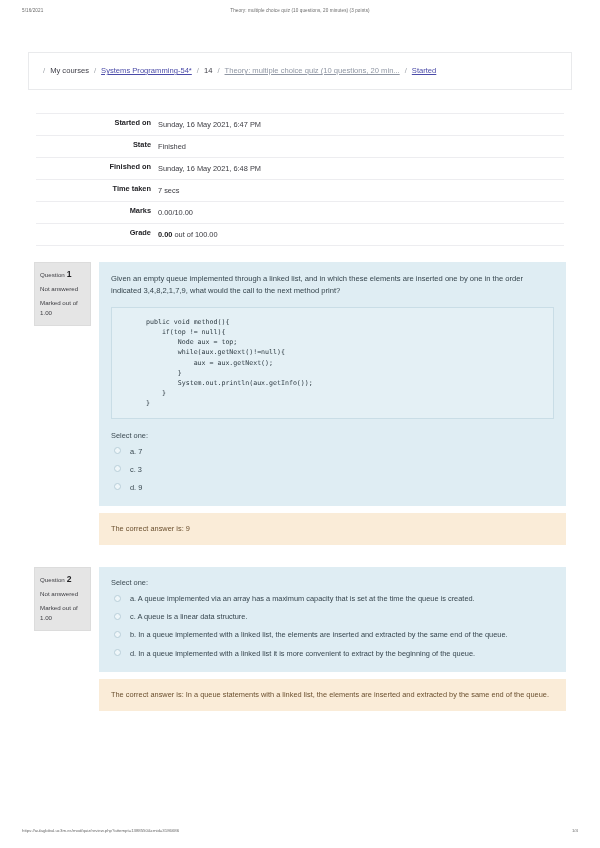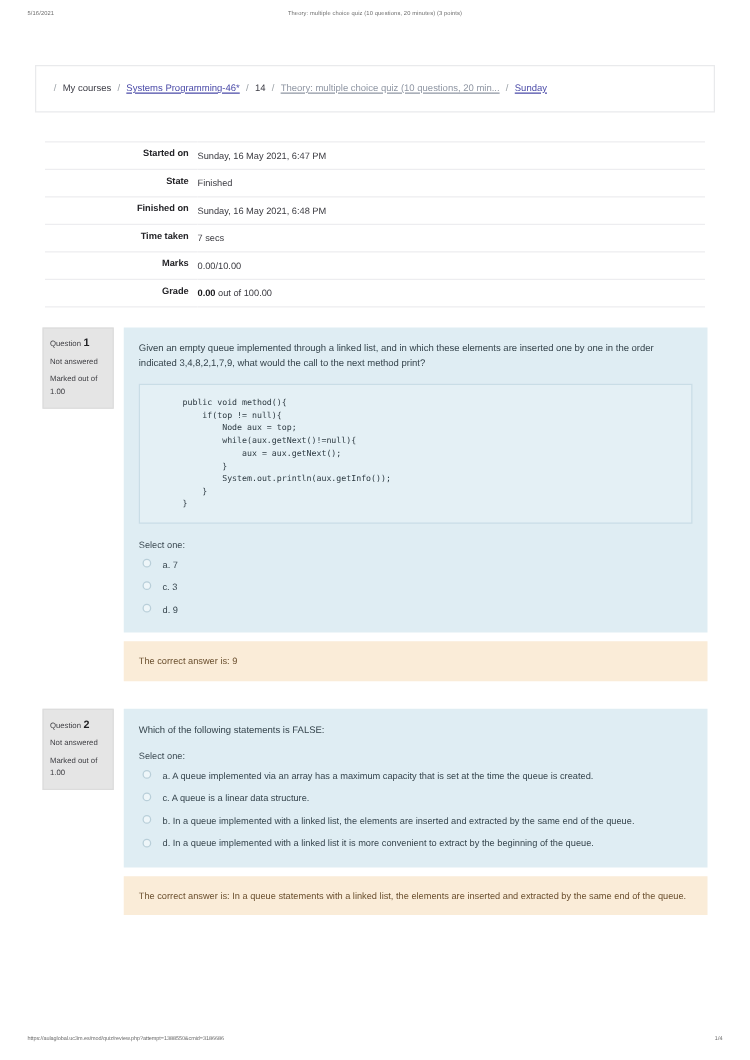--- a/index.html
+++ b/index.html
@@ -231,27 +231,27 @@
   <span class="ph-title">Theory: multiple choice quiz (10 questions, 20 minutes) (3 points)</span>
 </div>
 
 <div class="sheet">
 
   <div class="breadcrumb-box">
     <div class="breadcrumb" id="breadcrumb">
         <span class="bc-sep">/</span>
         <span class="bc-plain">My courses</span>
         <span class="bc-sep">/</span>
-        <span class="bc-link">Systems Programming-46*</span>
+        <span class="bc-link">Systems Programming-54*</span>
         <span class="bc-sep">/</span>
         <span class="bc-plain">14</span>
         <span class="bc-sep">/</span>
         <span class="bc-link muted">Theory: multiple choice quiz (10 questions, 20 min...</span>
         <span class="bc-sep">/</span>
-        <span class="bc-link">Sunday</span>
+        <span class="bc-link">Started</span>
       </div>
   </div>
 
   <div class="info-wrap">
     <table class="info">
       <tbody id="info-body">
           <tr>
             <th>Started on</th>
             <td>Sunday, 16 May 2021, 6:47 PM</td>
           </tr>
@@ -315,21 +315,20 @@
         </div>
       </div>
       <div class="feedback">The correct answer is: 9</div>
       <div class="question-block">
         <div class="q-info">
           <div class="q-num-line"><span>Question</span><span class="q-num">2</span></div>
           <div class="q-state">Not answered</div>
           <div class="q-marked">Marked out of 1.00</div>
         </div>
         <div class="q-body">
-          <div class="q-text">Which of the following statements is FALSE:</div>
           <div class="select-one">Select one:</div>
           <div class="options">
             <div class="option">
               <span class="radio"></span>
               <span class="opt-label">a. A queue implemented via an array has a maximum capacity that is set at the time the queue is created.</span>
             </div>
             <div class="option">
               <span class="radio"></span>
               <span class="opt-label">c. A queue is a linear data structure.</span>
             </div>

